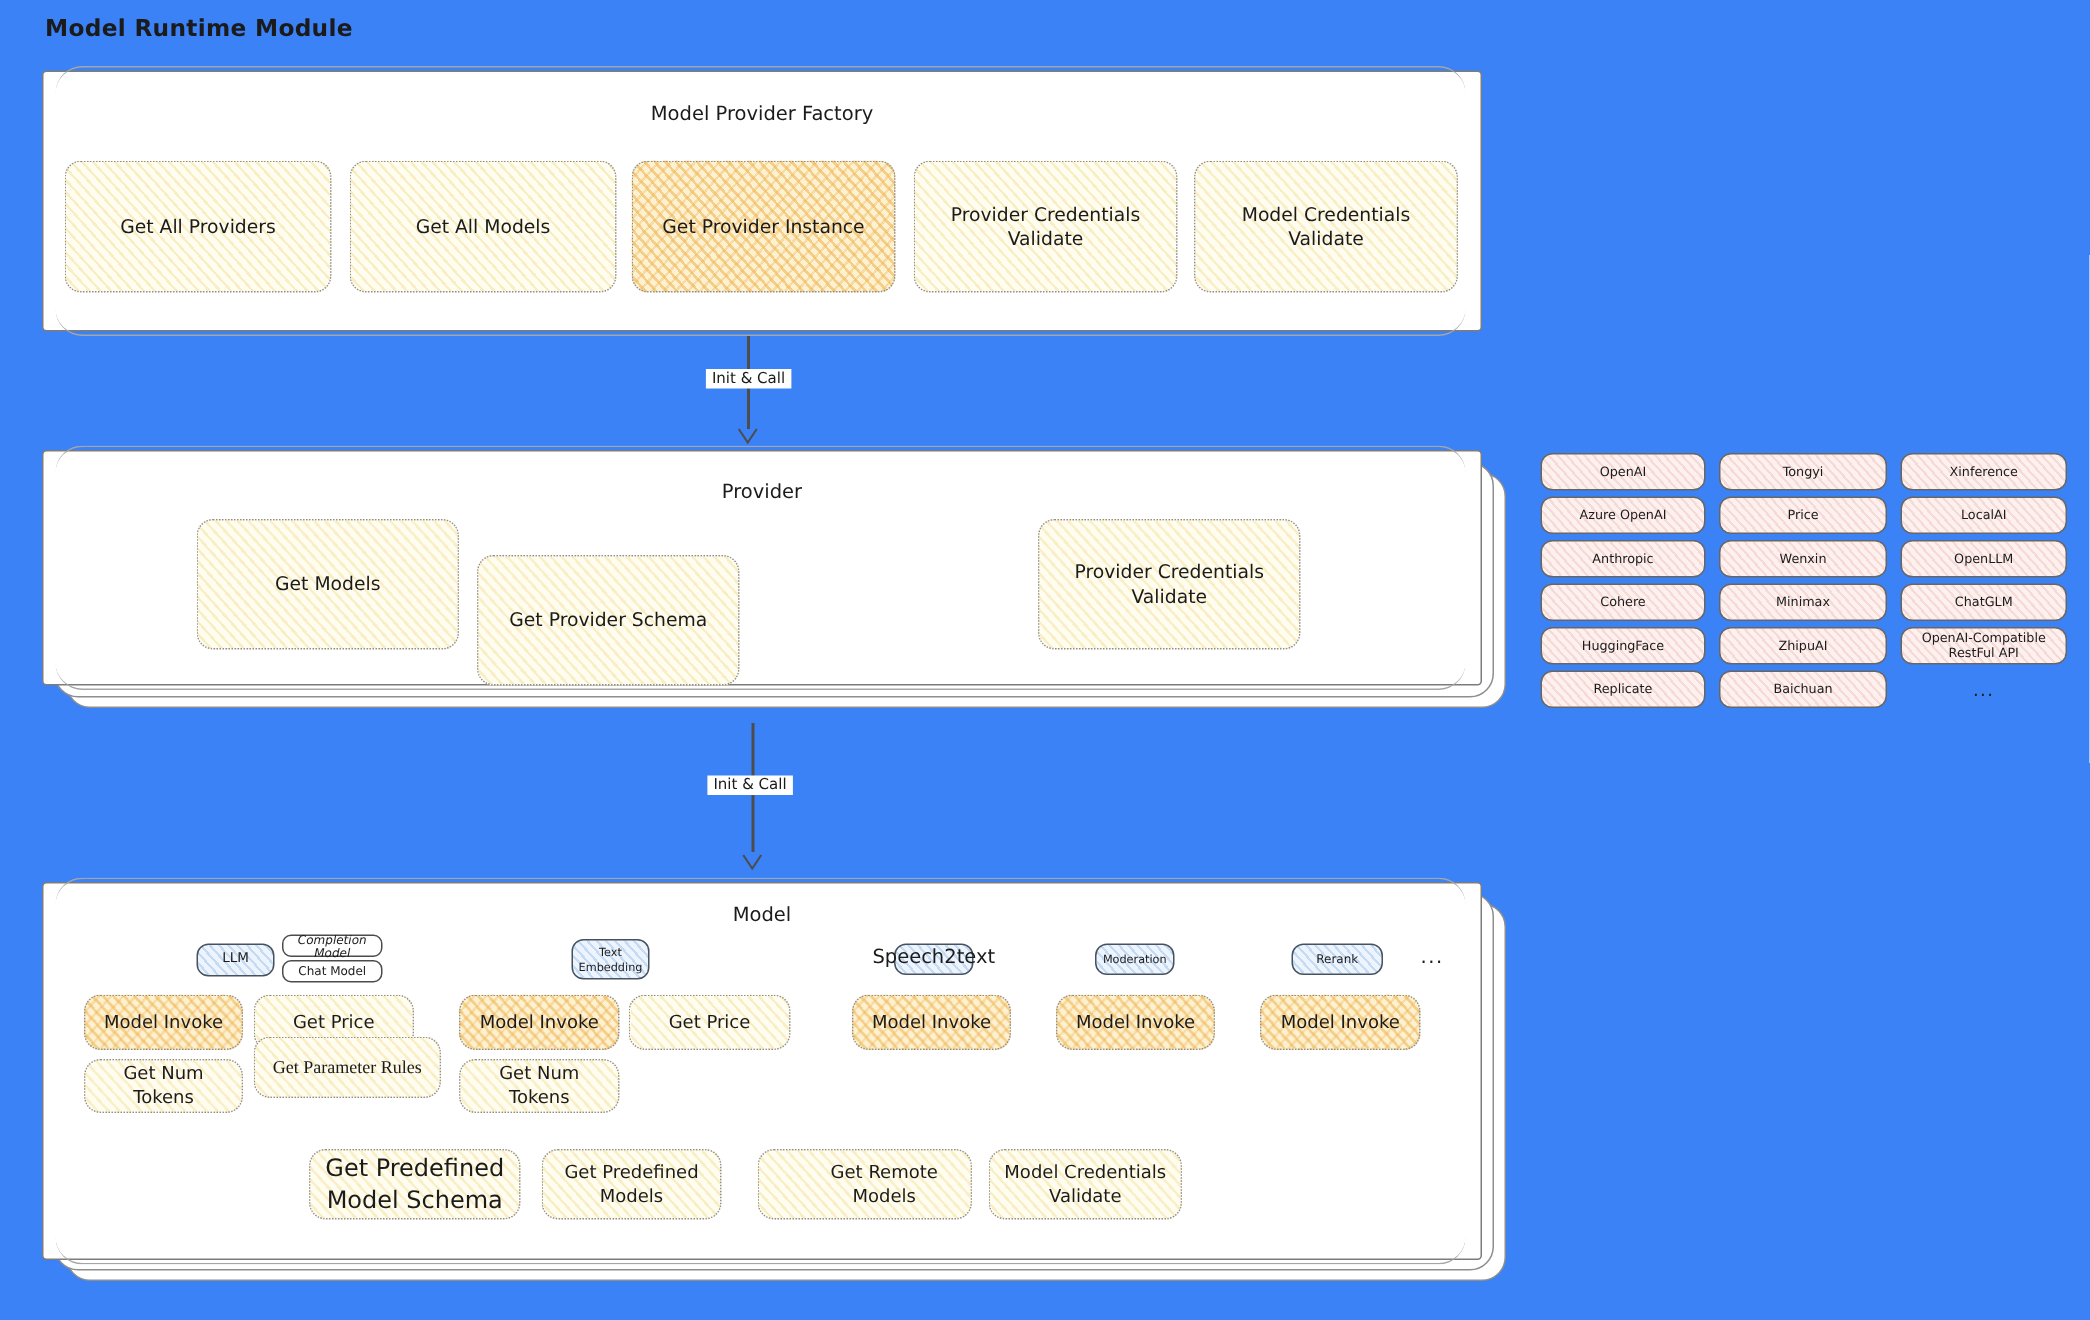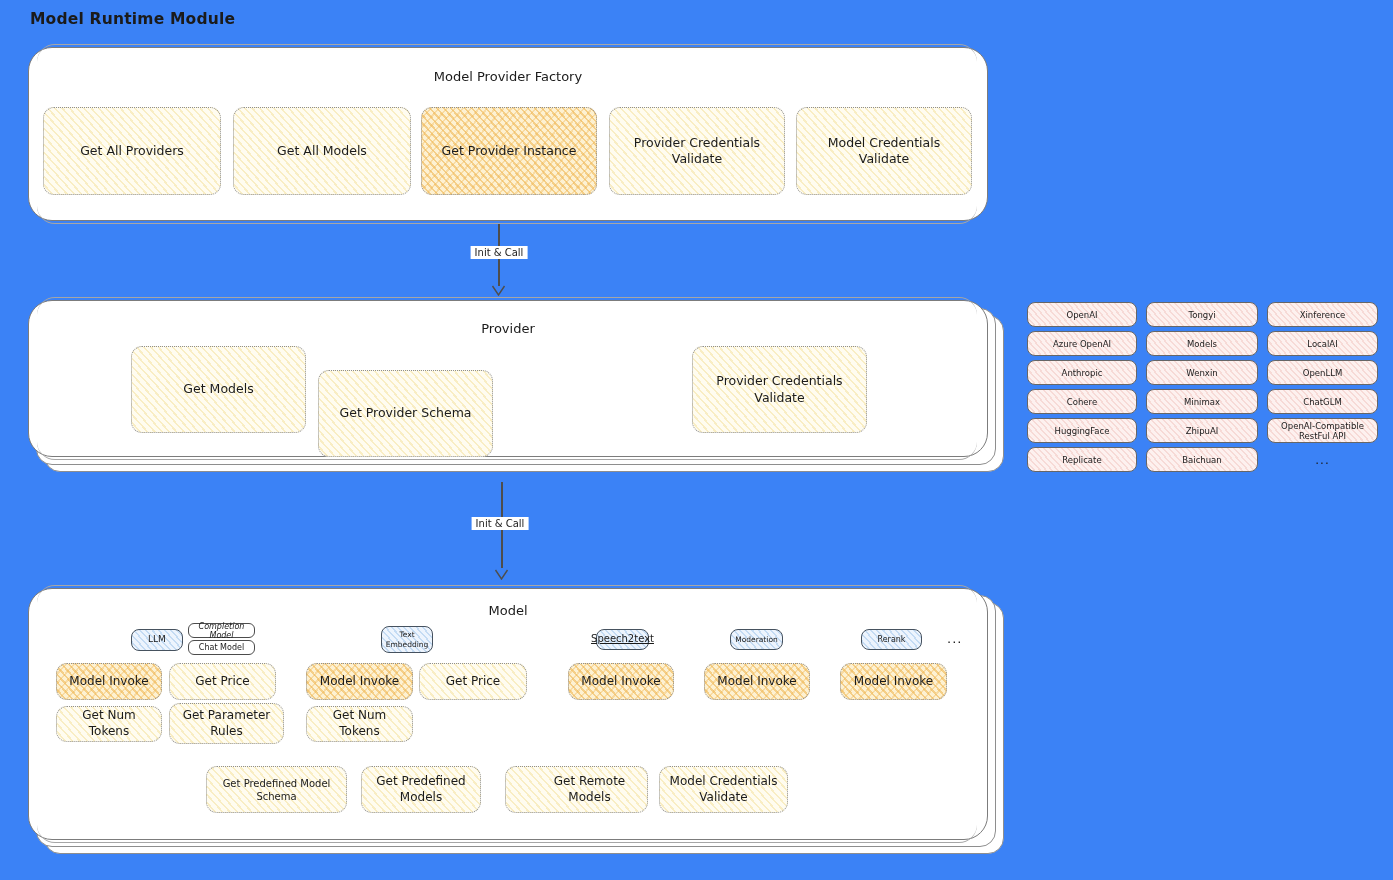--- a/index.html
+++ b/index.html
@@ -2,21 +2,21 @@
 <html><head>
 <meta charset="utf-8">
 <style>
   html,body { margin:0; padding:0; background:#ffffff; }
   body { font-family:"DejaVu Sans", sans-serif; color:#1b1b1b; }
   .canvas { position:relative; width:1393px; height:880px; background:#3b82f6; overflow:hidden; }
 
   .page-title { position:absolute; left:30px; top:10px; font-size:15.5px; font-weight:bold; letter-spacing:.2px; }
 
   
-  .card { position:absolute; background:#fff; border:1.4px solid #7c7c7c; border-radius:24px; z-index:3; }
+  .card { position:absolute; background:#fff; border:1.4px solid #7c7c7c; border-radius:3px; z-index:3; }
   .card::before { content:""; position:absolute; left:8px; right:10px; top:-4px; bottom:-4px;
                   border-top:1.1px solid #a6a6a6; border-bottom:1.1px solid #a6a6a6;
                   border-radius:18px; pointer-events:none; }
   .layer { position:absolute; background:#fff; border:1.4px solid #8e8e8e; border-radius:16px; }
   .z1 { z-index:2; } .z0 { z-index:1; }
 
   .card-title { position:absolute; left:0; width:100%; text-align:center; font-size:13px; }
 
   
   .node { position:absolute; display:flex; align-items:center; justify-content:center; text-align:center;
@@ -80,21 +80,21 @@
     <div class="node" style="left:102px; top:45px; width:175px; height:87px;">Get Models</div>
     <div class="node" style="left:289px; top:45px; width:175px; height:87px;margin-top:24px;">Get Provider Schema</div>
     <div class="node" style="left:663px; top:45px; width:175px; height:87px;">Provider Credentials Validate</div>
   </div>
 
   <div class="chips">
     <div class="chip">OpenAI</div>
     <div class="chip">Tongyi</div>
     <div class="chip">Xinference</div>
     <div class="chip">Azure OpenAI</div>
-    <div class="chip">Models</div>
+    <div class="chip">Price</div>
     <div class="chip">LocalAI</div>
     <div class="chip">Anthropic</div>
     <div class="chip">Wenxin</div>
     <div class="chip">OpenLLM</div>
     <div class="chip">Cohere</div>
     <div class="chip">Minimax</div>
     <div class="chip">ChatGLM</div>
     <div class="chip">HuggingFace</div>
     <div class="chip">ZhipuAI</div>
     <div class="chip">OpenAI-Compatible RestFul API</div>
@@ -113,36 +113,36 @@
 
   <div class="layer z0" style="left:44px; top:602px; width:958px; height:250px;"></div>
   <div class="layer z1" style="left:36px; top:595px; width:958px; height:250px;"></div>
   <div class="card" style="left:28px; top:588px; width:958px; height:250px;">
     <div class="card-title" style="top:14px;">Model</div>
 
     <div class="tag" style="left:102px; top:40px; width:52px; height:22px; font-size:9px;">LLM</div>
     <div class="subtag" style="left:159px; top:34px; width:67px; height:15px;font-style:italic;">Completion Model</div>
     <div class="subtag" style="left:159px; top:51px; width:67px; height:15px;">Chat Model</div>
     <div class="tag" style="left:352px; top:37px; width:52px; height:27px; font-size:7.5px; padding:0 5px;">Text Embedding</div>
-    <div class="tag" style="left:567px; top:40px; width:53px; height:21px; font-size:10px;text-decoration:underline;">Speech2text</div>
+    <div class="tag" style="left:567px; top:40px; width:53px; height:21px; font-size:13px;">Speech2text</div>
     <div class="tag" style="left:701px; top:40px; width:53px; height:21px; font-size:7.5px;">Moderation</div>
     <div class="tag" style="left:832px; top:40px; width:61px; height:21px; font-size:8px;">Rerank</div>
     <div class="dots" style="left:918px; top:42px;">...</div>
 
     <div class="node hl" style="left:27px;  top:74px; width:106px; height:37px; font-size:12px;">Model Invoke</div>
     <div class="node" style="left:140px; top:74px; width:107px; height:37px; font-size:12px;">Get Price</div>
     <div class="node hl" style="left:277px; top:74px; width:107px; height:37px; font-size:12px;">Model Invoke</div>
     <div class="node" style="left:390px; top:74px; width:108px; height:37px; font-size:12px;">Get Price</div>
     <div class="node hl" style="left:539px; top:74px; width:106px; height:37px; font-size:12px;">Model Invoke</div>
     <div class="node hl" style="left:675px; top:74px; width:106px; height:37px; font-size:12px;">Model Invoke</div>
     <div class="node hl" style="left:811px; top:74px; width:107px; height:37px; font-size:12px;">Model Invoke</div>
 
     <div class="node" style="left:27px;  top:117px; width:106px; height:36px; font-size:12px;">Get Num Tokens</div>
-    <div class="node" style="left:140px; top:114px; width:115px; height:41px; font-size:12px;">Get Parameter Rules</div>
+    <div class="node" style="left:140px; top:102px; width:125px; height:41px; font-size:12px;font-family:Liberation Serif, serif;">Get Parameter Rules</div>
     <div class="node" style="left:277px; top:117px; width:107px; height:36px; font-size:12px;">Get Num Tokens</div>
 
-    <div class="node" style="left:177px; top:177px; width:141px; height:47px; font-size:10px;">Get Predefined Model Schema</div>
+    <div class="node" style="left:177px; top:177px; width:141px; height:47px; font-size:16px;">Get Predefined Model Schema</div>
     <div class="node" style="left:332px; top:177px; width:120px; height:47px; font-size:12px;">Get Predefined Models</div>
     <div class="node" style="left:476px; top:177px; width:143px; height:47px; font-size:12px;padding-left:34px;">Get Remote Models</div>
     <div class="node" style="left:630px; top:177px; width:129px; height:47px; font-size:12px;">Model Credentials Validate</div>
   </div>
 
 </div>
 
 </body></html>

